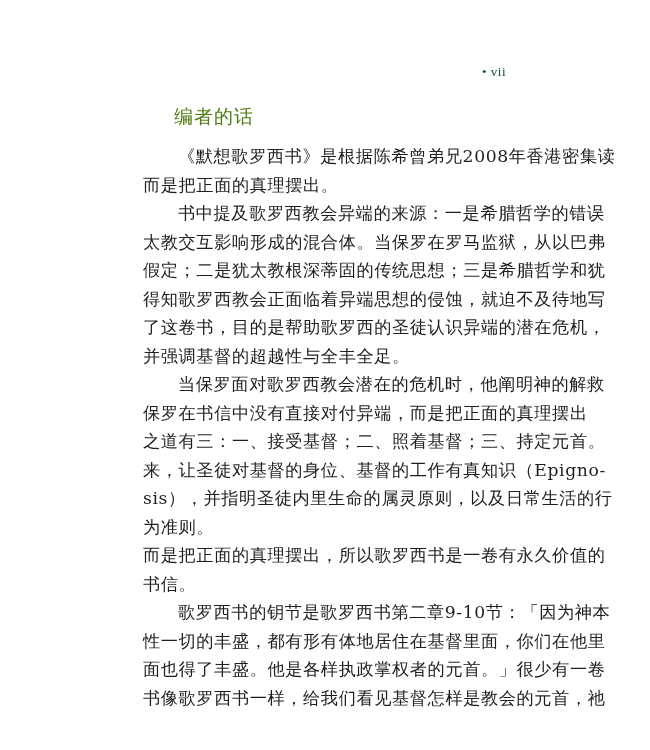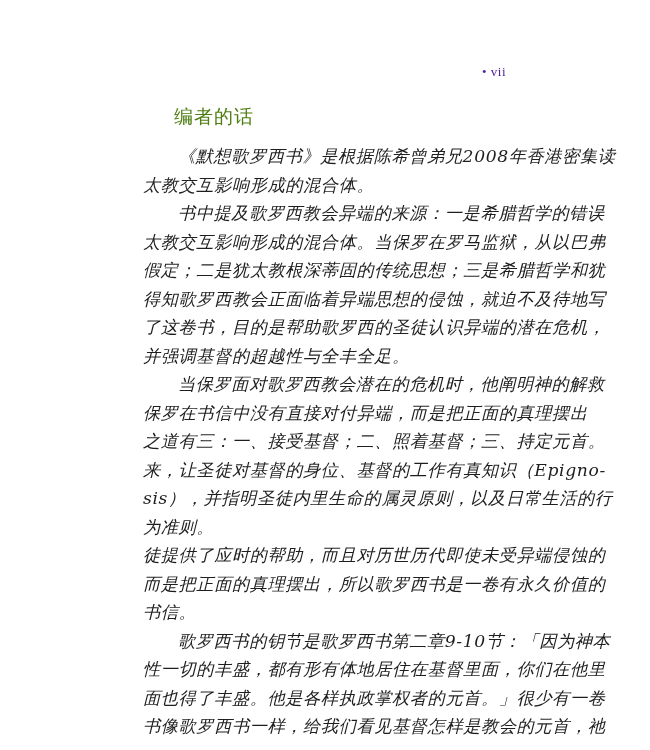--- a/index.html
+++ b/index.html
@@ -1,56 +1,55 @@
 <!DOCTYPE html>
 <html><head>
 <meta charset="utf-8">
 <style>
   html, body { margin: 0; padding: 0; background: #ffffff; }
   body { width: 650px; height: 750px; position: relative; overflow: hidden;
          font-family: "DejaVu Serif", "Liberation Serif", serif; color: #1e1e1e; }
   .page-num { position: absolute; left: 482px; top: 64px; font-size: 13px;
-              font-family: "Liberation Serif", serif; color: #4c1d95; letter-spacing: 0.5px; }
+              font-family: "Liberation Serif", serif; color: #14532d; letter-spacing: 0.5px; }
   .title { position: absolute; left: 174px; top: 104px; font-size: 19px;
            font-family: "DejaVu Sans", sans-serif; color: #4d7c0f; letter-spacing: 1px; }
   .body { position: absolute; left: 143px; top: 142px; width: 392px; }
   .para { margin: 0; font-size: 17.2px; line-height: 28.5px; text-align: justify;
           text-align-last: left; letter-spacing: 0.6px; }
-  .para .line { display: block; white-space: nowrap; font-style: italic; }
+  .para .line { display: block; white-space: nowrap; }
   .para .line.first { text-indent: 35px; }
 </style>
 </head>
 <body>
 
 <div class="page-num">• vii</div>
 <div class="title">编者的话</div>
 
 <div class="body">
   <p class="para">
     <span class="line first">《默想歌罗西书》是根据陈希曾弟兄2008年香港密集读</span>
-    <span class="line">太教交互影响形成的混合体。</span>
+    <span class="line">而是把正面的真理摆出。</span>
   </p>
   <p class="para">
     <span class="line first">书中提及歌罗西教会异端的来源：一是希腊哲学的错误</span>
     <span class="line">太教交互影响形成的混合体。当保罗在罗马监狱，从以巴弗</span>
     <span class="line">假定；二是犹太教根深蒂固的传统思想；三是希腊哲学和犹</span>
     <span class="line">得知歌罗西教会正面临着异端思想的侵蚀，就迫不及待地写</span>
     <span class="line">了这卷书，目的是帮助歌罗西的圣徒认识异端的潜在危机，</span>
     <span class="line">并强调基督的超越性与全丰全足。</span>
   </p>
   <p class="para">
     <span class="line first">当保罗面对歌罗西教会潜在的危机时，他阐明神的解救</span>
     <span class="line">保罗在书信中没有直接对付异端，而是把正面的真理摆出</span>
     <span class="line">之道有三：一、接受基督；二、照着基督；三、持定元首。</span>
     <span class="line">来，让圣徒对基督的身位、基督的工作有真知识（Epigno-</span>
     <span class="line">sis），并指明圣徒内里生命的属灵原则，以及日常生活的行</span>
     <span class="line">为准则。</span>
   </p>
   <p class="para">
-    <span class="line">徒提供了应时的帮助，而且对历世历代即使未受异端侵蚀的</span>
     <span class="line">而是把正面的真理摆出，所以歌罗西书是一卷有永久价值的</span>
     <span class="line">书信。</span>
   </p>
   <p class="para">
     <span class="line first">歌罗西书的钥节是歌罗西书第二章9-10节：「因为神本</span>
     <span class="line">性一切的丰盛，都有形有体地居住在基督里面，你们在他里</span>
     <span class="line">面也得了丰盛。他是各样执政掌权者的元首。」很少有一卷</span>
     <span class="line">书像歌罗西书一样，给我们看见基督怎样是教会的元首，祂</span>
   </p>
 </div>

